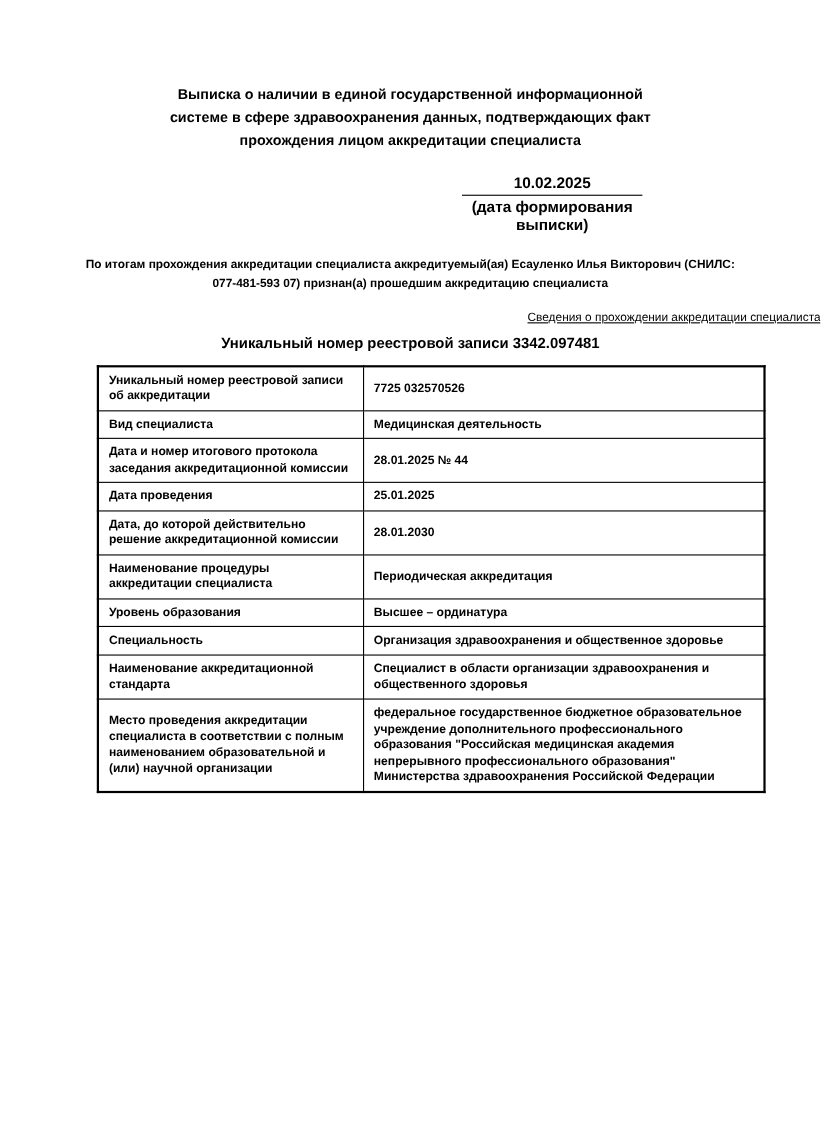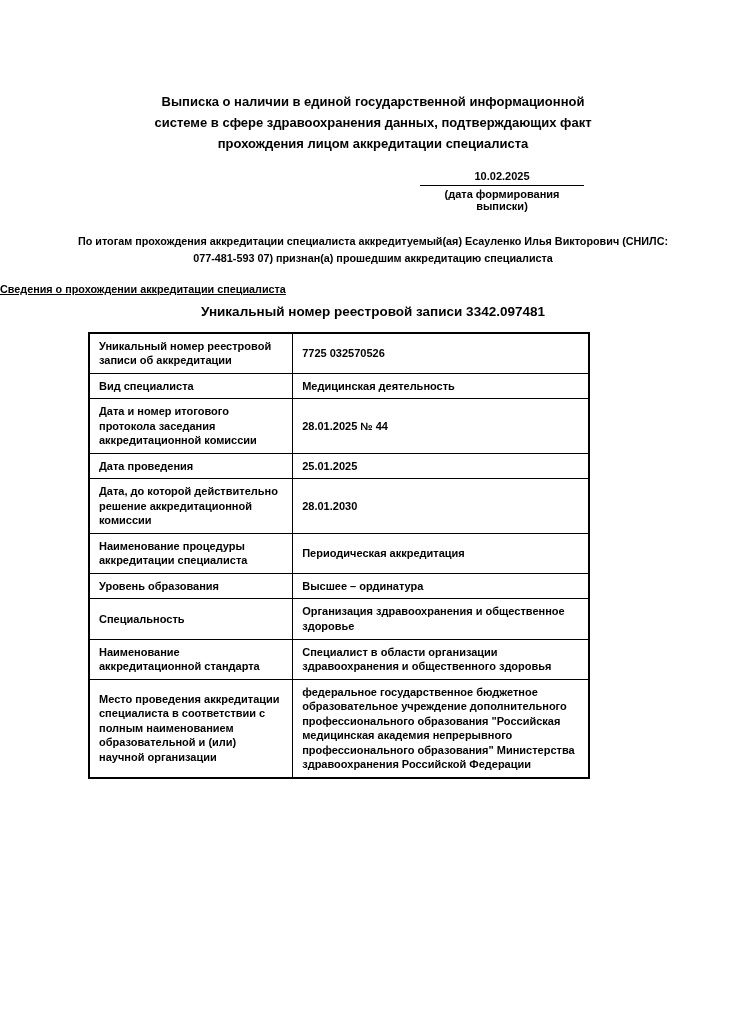--- a/index.html
+++ b/index.html
@@ -10,33 +10,34 @@
   }
   .page {
     position: relative;
     width: 746px;
     height: 1029px;
     background: #ffffff;
     overflow: hidden;
     font-weight: 700;
   }
   .doc-title {
-    margin: 16px auto;
+    margin: 0 auto;
     padding-top: 76px;
     width: 452px;
     text-align: center;
     font-size: 13px;
     line-height: 1.6;
     font-weight: 700;
   }
   .date-block {
+    margin-top: 20px;
     margin-left: 420px;
     width: 164px;
     text-align: center;
-    font-size: 11px;
+    font-size: 14px;
     font-weight: 700;
   }
   .date-value {
     display: block;
     padding-bottom: 3px;
     border-bottom: 1.5px solid #000;
   }
   .date-caption {
     display: block;
     padding-top: 2px;
@@ -44,35 +45,35 @@
   .intro-text {
     margin: 21px auto 12px auto;
     width: 596px;
     text-align: center;
     font-size: 10.8px;
     line-height: 1.5;
     font-weight: 700;
   }
   .section-subtitle {
     margin-top: 17px;
-    text-align: left;
+    text-align: right;
     font-size: 10.8px;
     text-decoration: underline;
-    font-weight: 700;
+    font-weight: 400;
   }
   .registry-title {
     margin-top: 9px;
     text-align: center;
     font-size: 13.5px;
     font-weight: 700;
   }
   table.acc-table {
     margin-top: 13px;
     margin-left: 88px;
-    width: 502px;
+    width: 608px;
     border-collapse: collapse;
     border: 2px solid #000;
     font-size: 11px;
   }
   table.acc-table td {
     border: 1px solid #000;
     padding: 5px 9px;
     vertical-align: middle;
     line-height: 1.32;
     font-weight: 700;

